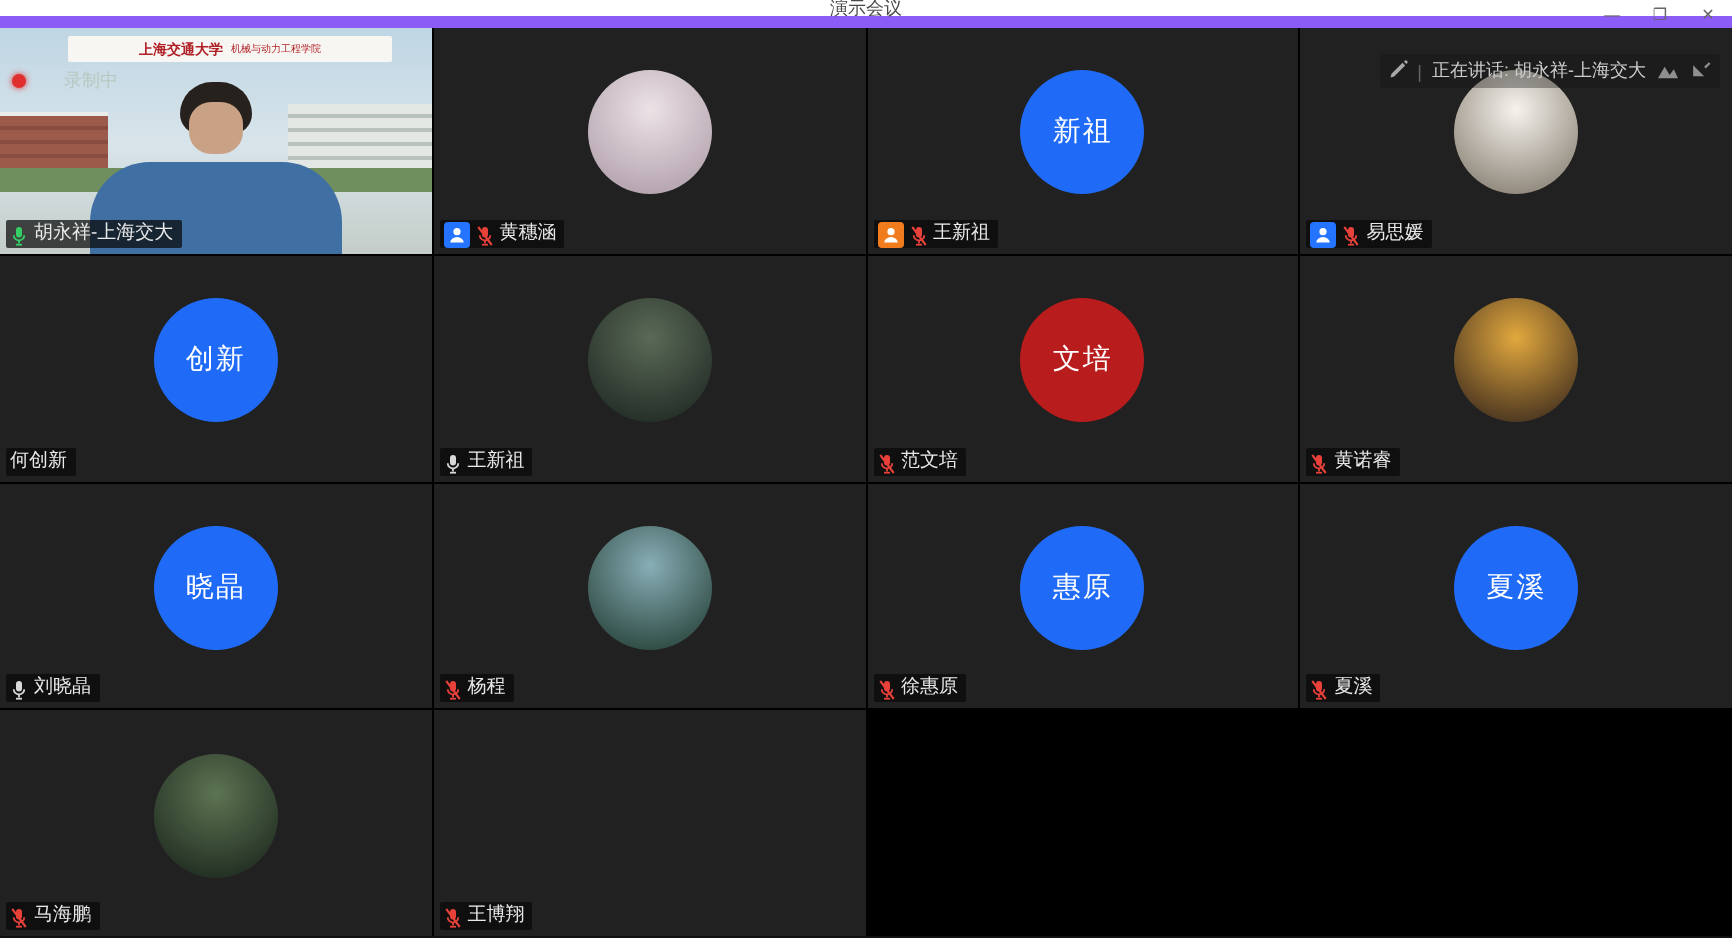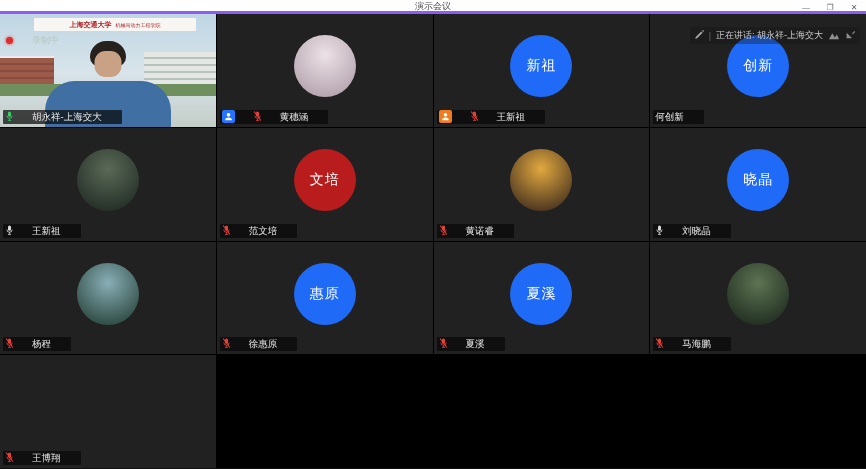--- a/index.html
+++ b/index.html
@@ -1,43 +1,43 @@
 <!DOCTYPE html>
 <html><head>
 <meta charset="utf-8">
 <style>
   * { margin:0; padding:0; box-sizing:border-box; }
   html,body { width:866px; height:469px; overflow:hidden; background:#111;
               font-family:"Liberation Sans", sans-serif; }
 
   
   .titlebar { position:relative; height:14px; background:#ffffff;
-              border-bottom:3px solid #8b5cf6; display:flex; align-items:center; }
+              border-bottom:6px solid #8b5cf6; display:flex; align-items:center; }
   .titlebar .title { position:absolute; left:0; right:0; text-align:center;
                      font-size:9px; color:#4a4a4a; line-height:14px; }
   .win-controls { position:absolute; right:0; top:0; height:14px; display:flex; }
   .win-btn { width:24px; height:14px; font-size:8px; line-height:13px; text-align:center;
              color:#666; cursor:default; background:transparent; border:none; }
 
   
   .main { position:relative; height:454px; background:#000; }
   .grid { display:grid; height:100%; gap:1px;
           grid-template-columns:repeat(4,1fr); grid-template-rows:repeat(4,1fr); }
   .tile { position:relative; background:#212121; overflow:hidden;
           display:flex; align-items:center; justify-content:center; }
   .tile.active { outline:1px solid #2ec94e; outline-offset:-1px; }
 
   .avatar { width:62px; height:62px; border-radius:50%; margin-top:-8px;
             display:flex; align-items:center; justify-content:center;
             color:#fff; font-size:14px; letter-spacing:1px; }
 
   .name-label { position:absolute; left:3px; bottom:3px; max-width:95%;
                 background:rgba(8,8,8,.72); color:#e9e9e9; font-size:9.5px;
-                line-height:14px; padding:0 20px 0 2px; display:flex;
-                align-items:flex-start; gap:18px; white-space:nowrap; border-radius:1px; }
+                line-height:14px; padding:0 4px 0 2px; display:flex;
+                align-items:flex-end; gap:3px; white-space:nowrap; border-radius:1px; }
   .badge { width:13px; height:13px; border-radius:2px; display:flex;
            align-items:center; justify-content:center; flex:0 0 auto; }
   .mic { display:flex; align-items:center; flex:0 0 auto; }
 
   
   .recording { position:absolute; top:20px; left:6px; display:flex; gap:19px;
                align-items:center; font-size:9px; color:#b9c8bf; z-index:5; }
   .rec-dot { width:7px; height:7px; border-radius:50%; background:#e02d2d;
              box-shadow:0 0 3px #e02d2d; }
   .speaking { position:absolute; top:13px; right:6px; display:flex; gap:5px;
@@ -146,20 +146,41 @@
               <path d="M2.5 6.5a3.5 3.5 0 0 0 7 0" fill="none" stroke="#e8413a" stroke-width="1.2"></path>
               <line x1="6" y1="10.2" x2="6" y2="12" stroke="#e8413a" stroke-width="1.2"></line>
               <line x1="4" y1="12.8" x2="8" y2="12.8" stroke="#e8413a" stroke-width="1.2"></line>
               <line x1="1.5" y1="1" x2="10.5" y2="13" stroke="#e8413a" stroke-width="1.4"></line>
             </svg>
           </span>
           <span>王新祖</span>
         </div>
       </div>
       <div class="tile">
+        <div class="avatar" style="background: radial-gradient(circle at 50% 32%, rgb(246, 243, 238) 0%, rgb(141, 133, 120) 85%);"></div>
+        <div class="name-label">
+          <span class="badge" style="background: rgb(37, 116, 255);">
+            <svg width="9" height="9" viewBox="0 0 12 12">
+              <circle cx="6" cy="3.8" r="2.4" fill="#fff"></circle>
+              <path d="M1.5 11a4.5 3.6 0 0 1 9 0z" fill="#fff"></path>
+            </svg>
+          </span>
+          <span class="mic">
+            <svg width="9" height="12" viewBox="0 0 12 14">
+              <rect x="4" y="1" width="4" height="7" rx="2" fill="#e8413a"></rect>
+              <path d="M2.5 6.5a3.5 3.5 0 0 0 7 0" fill="none" stroke="#e8413a" stroke-width="1.2"></path>
+              <line x1="6" y1="10.2" x2="6" y2="12" stroke="#e8413a" stroke-width="1.2"></line>
+              <line x1="4" y1="12.8" x2="8" y2="12.8" stroke="#e8413a" stroke-width="1.2"></line>
+              <line x1="1.5" y1="1" x2="10.5" y2="13" stroke="#e8413a" stroke-width="1.4"></line>
+            </svg>
+          </span>
+          <span>易思媛</span>
+        </div>
+      </div>
+      <div class="tile">
         <div class="avatar" style="background: rgb(31, 107, 247);">创新</div>
         <div class="name-label">
           <span>何创新</span>
         </div>
       </div>
       <div class="tile">
         <div class="avatar" style="background: radial-gradient(circle at 50% 32%, rgb(90, 106, 87) 0%, rgb(35, 45, 38) 85%);"></div>
         <div class="name-label">
           <span class="mic">
             <svg width="9" height="12" viewBox="0 0 12 14">

